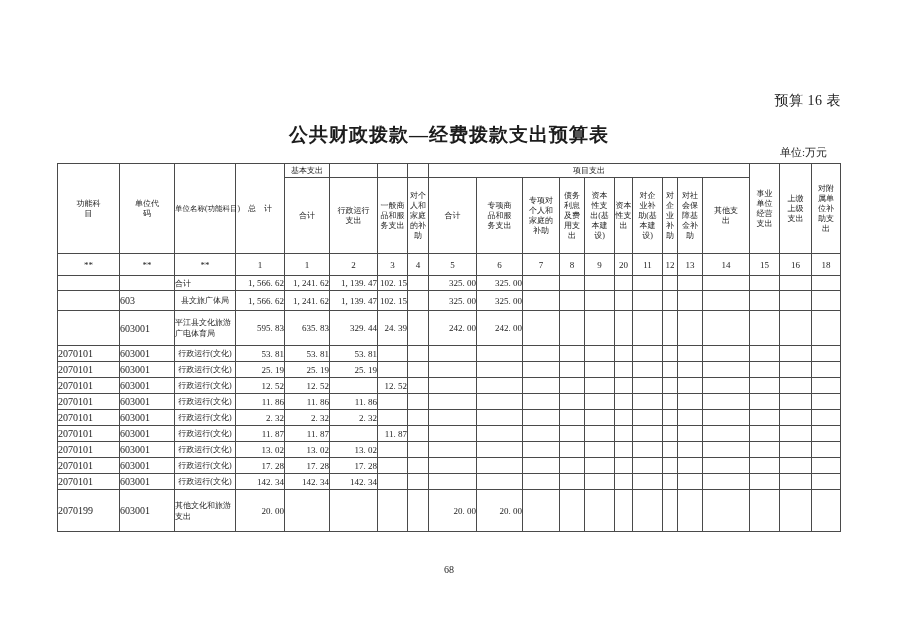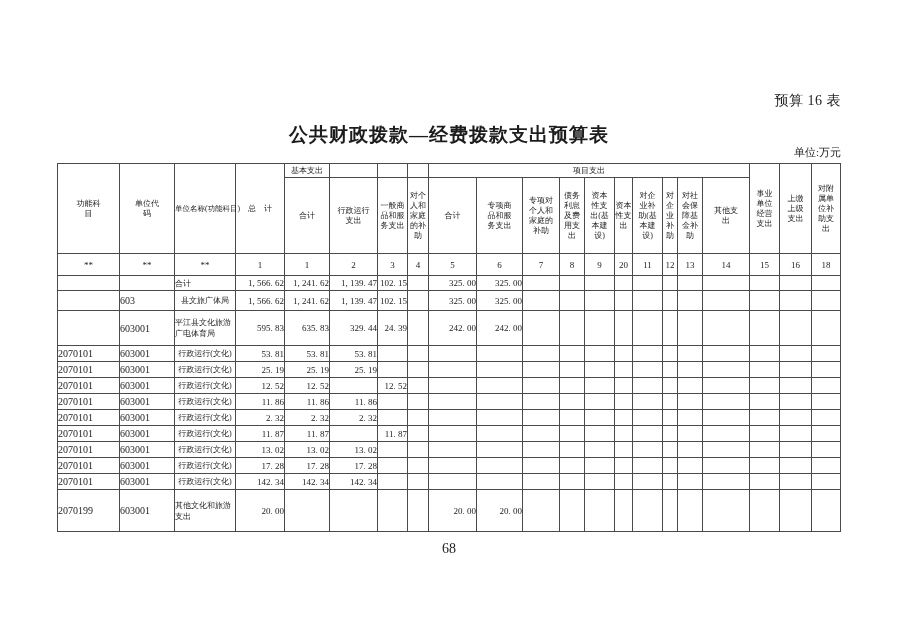--- a/index.html
+++ b/index.html
@@ -13,26 +13,26 @@
   }
   .corner-label{
     position:absolute; right:57px; top:92px;
     font-size:14px; letter-spacing:0.5px;
   }
   .doc-title{
     position:absolute; left:57px; top:110px; width:784px;
     text-align:center; font-size:19px; font-weight:bold; letter-spacing:1px;margin-top:12px;
   }
   .unit-note{
-    position:absolute; right:57px; top:145px;
+    position:absolute; right:71px; top:145px;
     font-size:11px;
   }
   .page-number{
-    position:absolute; left:0; top:541px; width:898px;
-    text-align:center; font-size:14px;
+    position:absolute; left:0; top:564px; width:898px;
+    text-align:center; font-size:10px;
   }
   table.budget{
     position:absolute; left:57px; top:163px;
     border-collapse:collapse; table-layout:fixed;
     width:784px;
   }
   table.budget td, table.budget th{
     border:1px solid #4a4a4a;
     padding:0;
     font-weight:normal;

